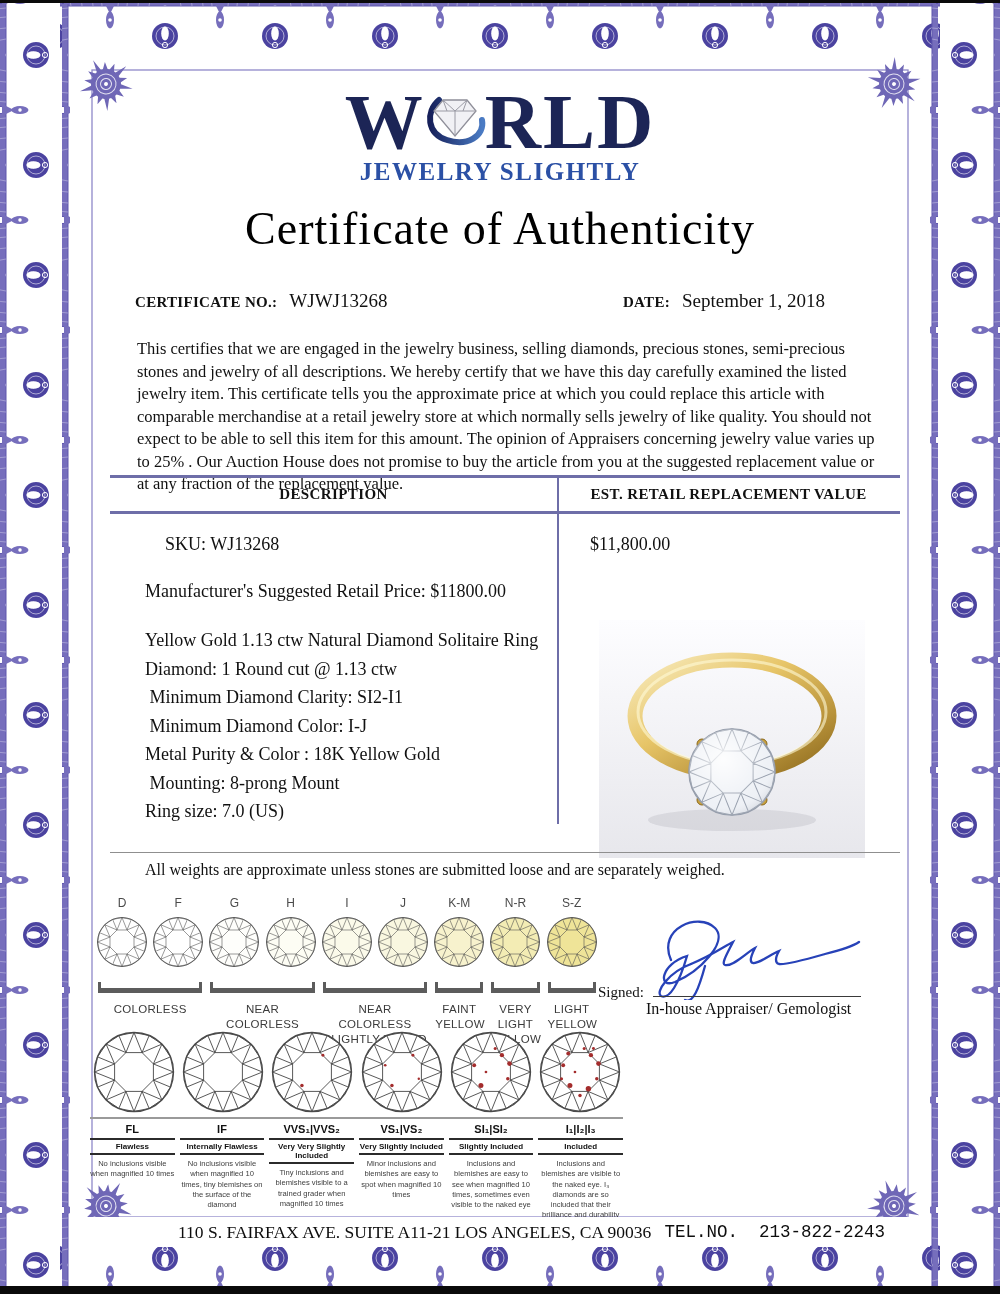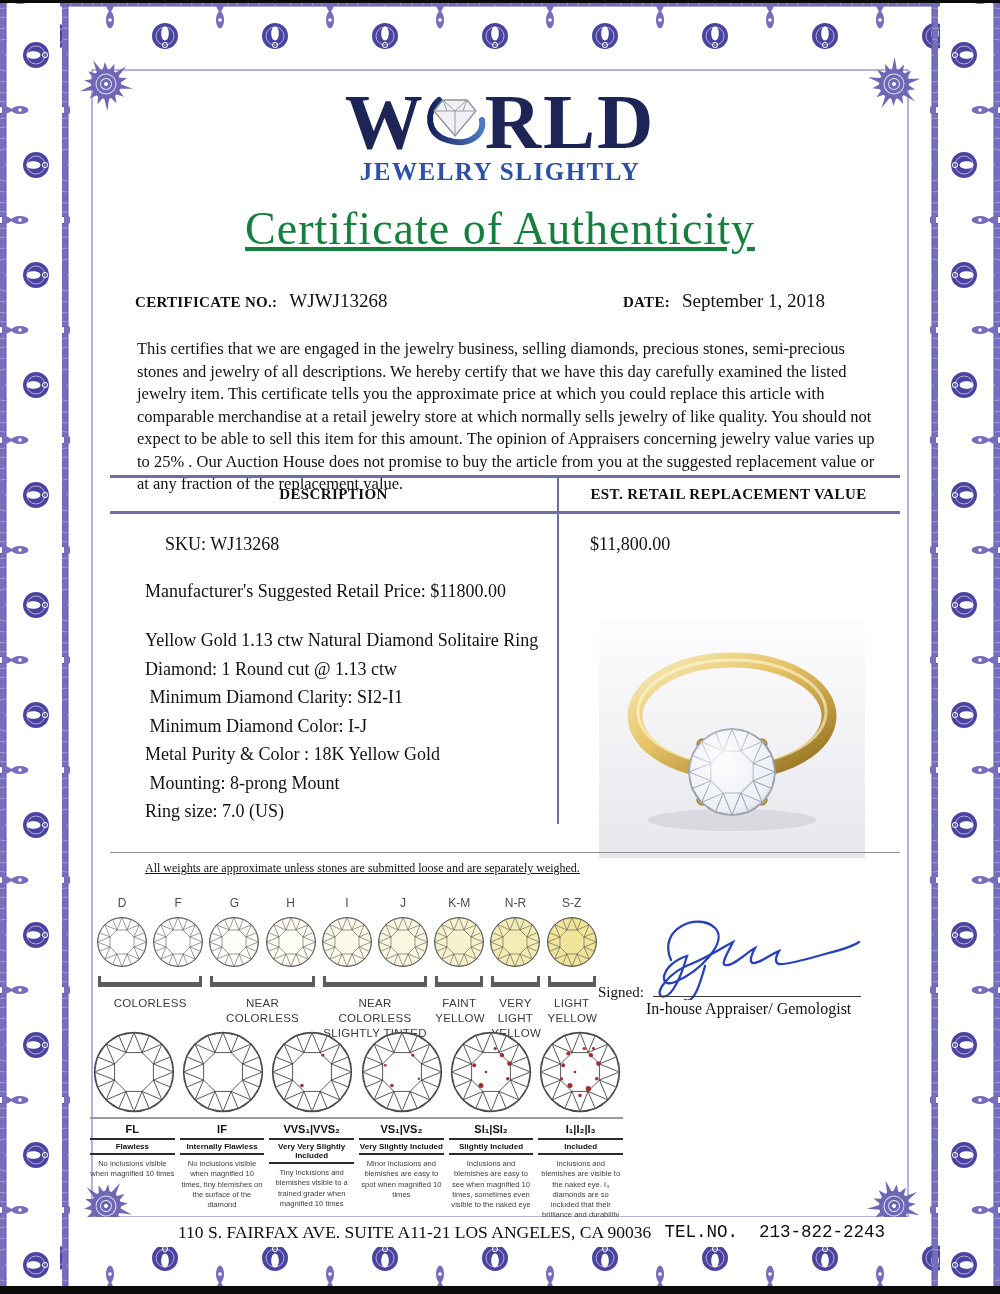--- a/index.html
+++ b/index.html
@@ -8,21 +8,21 @@
   .border-svg{position:absolute;left:0;top:0;z-index:0;}
   .content{position:absolute;left:0;top:0;width:1000px;height:1294px;z-index:1;}
 
   
   .logo{position:absolute;top:86px;left:0;right:0;text-align:center;}
   .logo-word{display:flex;align-items:center;justify-content:center;
              font-weight:bold;font-size:78px;line-height:72px;color:#1c2556;letter-spacing:2px;}
   .logo-sub{font-weight:bold;font-size:25px;color:#2b50a5;letter-spacing:1.5px;margin-top:0px;}
 
   .title{position:absolute;top:202px;left:0;right:0;text-align:center;
-         font-size:46px;color:#15803d;letter-spacing:1px;text-decoration:underline;}
+         font-size:46px;color:#000000;letter-spacing:1px;}
 
   .cert-row{position:absolute;top:290px;left:135px;width:690px;display:flex;justify-content:space-between;}
   .cert-row .lbl{font-weight:bold;font-size:15px;letter-spacing:.3px;}
   .cert-row .val{font-size:19px;margin-left:12px;}
 
   .intro{position:absolute;top:338px;left:137px;width:742px;font-size:16.5px;line-height:22.5px;}
 
   
   .desc-table{position:absolute;top:475px;left:110px;width:790px;height:349px;
               border-top:3px solid #6e6ea8;box-sizing:border-box;}
@@ -33,28 +33,28 @@
   .vline{position:absolute;top:0;bottom:0;left:447px;width:2px;background:#6e6ea8;}
   .tbody{display:flex;height:313px;}
   .td-desc{width:447px;padding:20px 10px 0 35px;font-size:18px;box-sizing:border-box;}
   .sku{margin-bottom:26px;margin-left:20px;}
   .msrp{margin-bottom:24px;}
   .details{line-height:28.5px;white-space:pre-wrap;}
   .td-val{flex:1;position:relative;padding:20px 0 0 33px;font-size:18px;box-sizing:border-box;}
   .ring-box{position:absolute;left:42px;top:106px;width:266px;height:238px;}
 
   .hr-gray{position:absolute;top:852px;left:110px;width:790px;height:1px;background:#8f8f8f;}
-  .weights{position:absolute;top:861px;left:145px;font-size:12px;text-decoration:underline;}
+  .weights{position:absolute;top:861px;left:145px;font-size:16px;}
 
   
   .color-chart{position:absolute;top:896px;left:94px;width:506px;}
   .cc-row{display:flex;}
   .cc-col{width:56.2px;display:flex;flex-direction:column;align-items:center;}
   .cc-label{font-family:"Liberation Sans",sans-serif;font-size:12px;color:#4a4a4a;height:20px;}
-  .cc-groups{display:flex;margin-top:14px;}
+  .cc-groups{display:flex;margin-top:20px;}
   .cc-group{display:flex;flex-direction:column;box-sizing:border-box;padding:0 4px;}
   .bar{height:5px;background:#5c5c5c;position:relative;}
   .bar::before,.bar::after{content:'';position:absolute;top:-6px;width:3px;height:11px;background:#5c5c5c;}
   .bar::before{left:0;} .bar::after{right:0;}
   .g-label{margin-top:9px;font-family:"Liberation Sans",sans-serif;font-size:11.5px;color:#3b3b3b;
            text-align:center;line-height:1.3;letter-spacing:.3px;}
 
   
   .sig-block{position:absolute;top:908px;left:598px;width:302px;height:112px;}
   .sig-svg{position:absolute;left:15px;top:0;}

